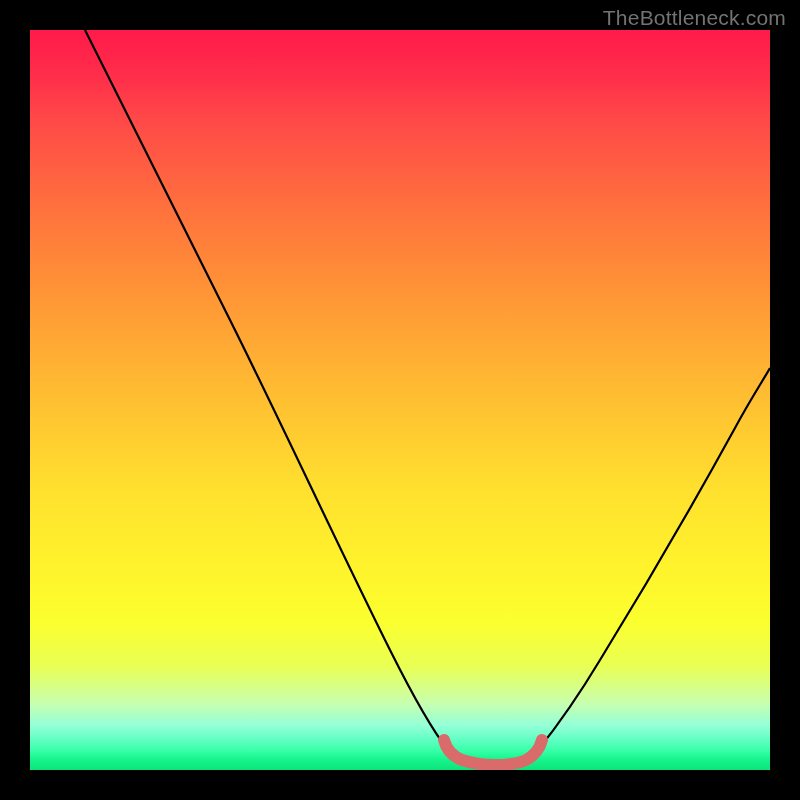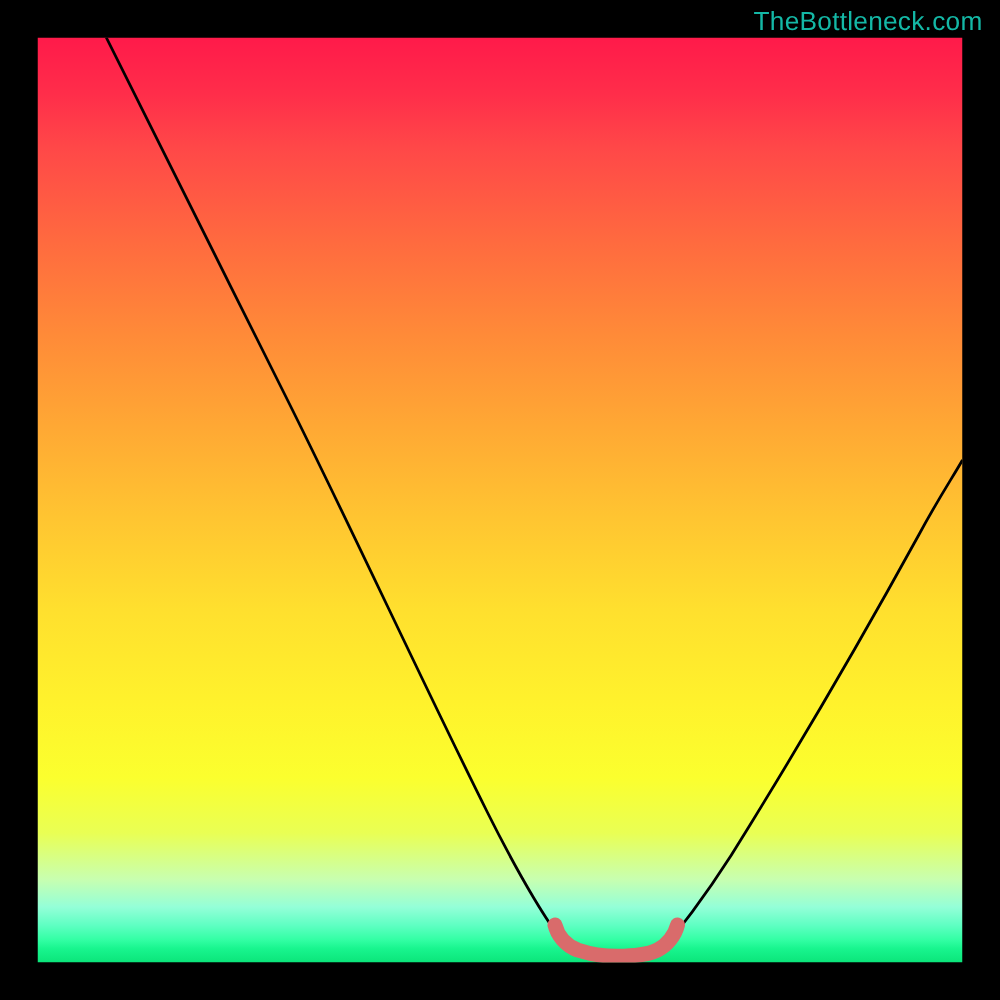--- a/index.html
+++ b/index.html
@@ -8,21 +8,21 @@
     height: 800px;
     background: #000;
     position: relative;
     font-family: Arial, sans-serif;
     overflow: hidden;
   }
   .watermark {
     position: absolute;
     top: 6px;
     right: 14px;
-    color: #14b8a6;
+    color: #737373;
     font-size: 21px;
     font-weight: 500;
     z-index: 10;
     letter-spacing: 0.2px;
   }
   .plot-area {
     position: absolute;
     left: 30px;
     top: 30px;
     width: 740px;

